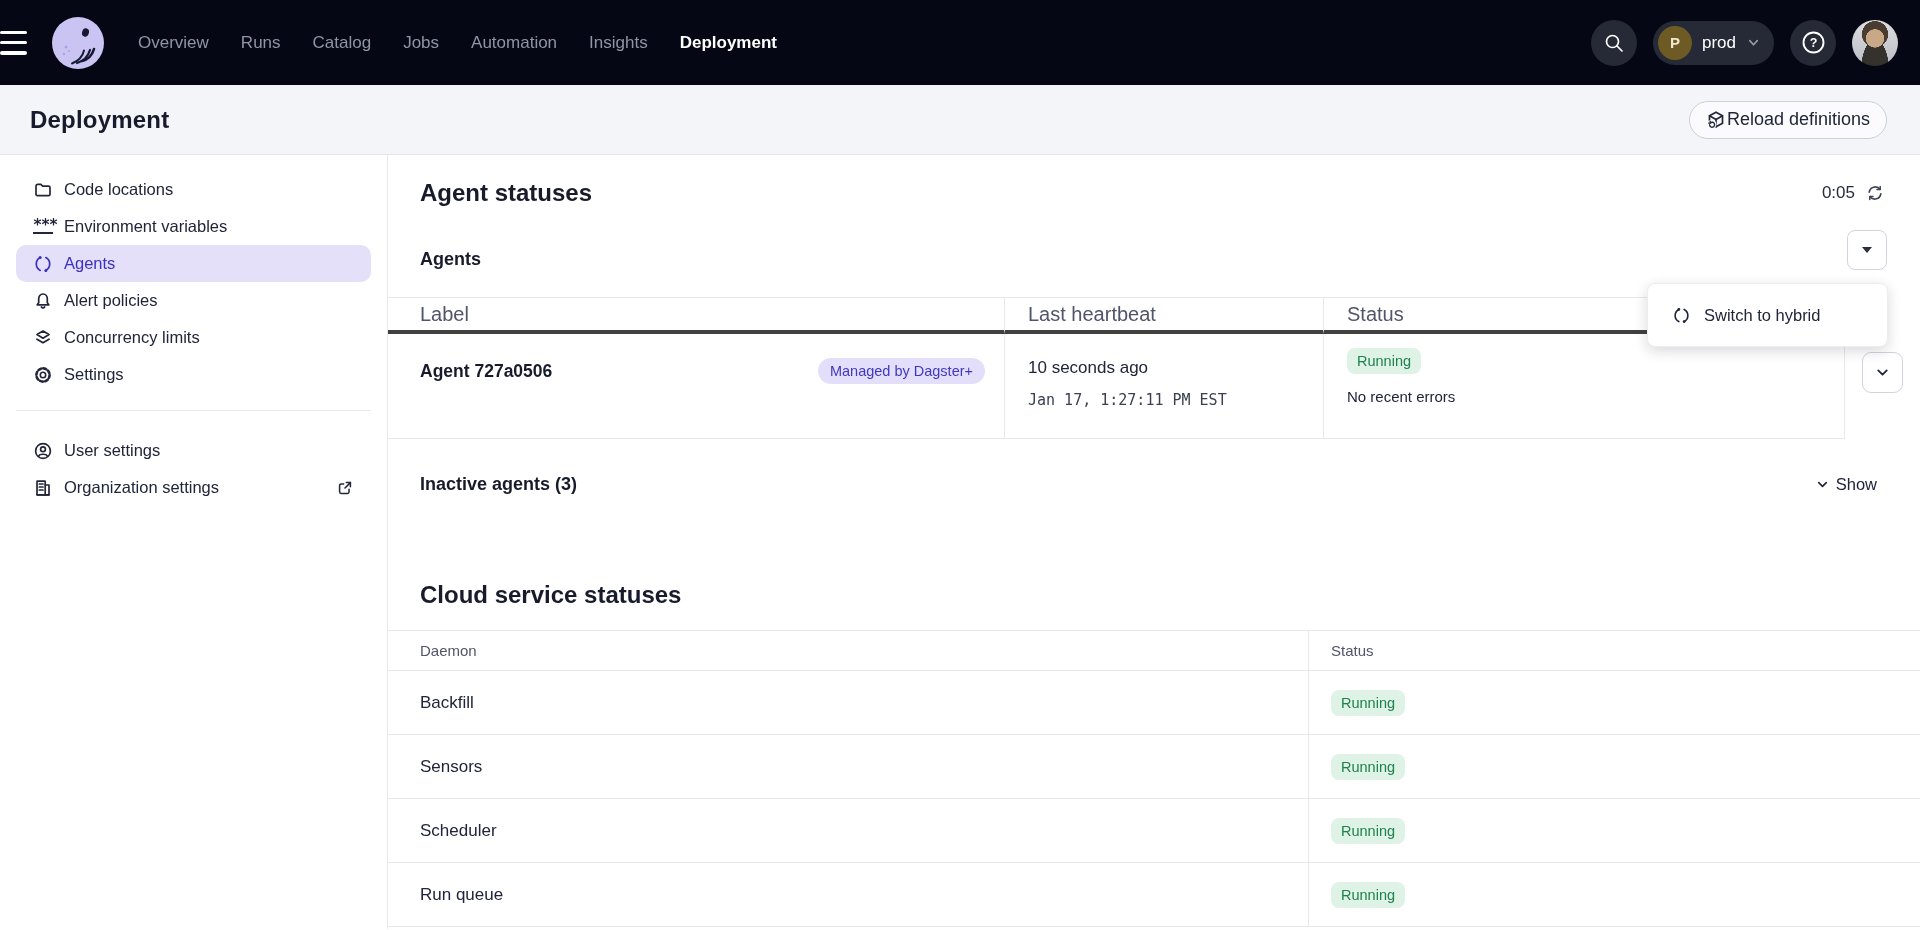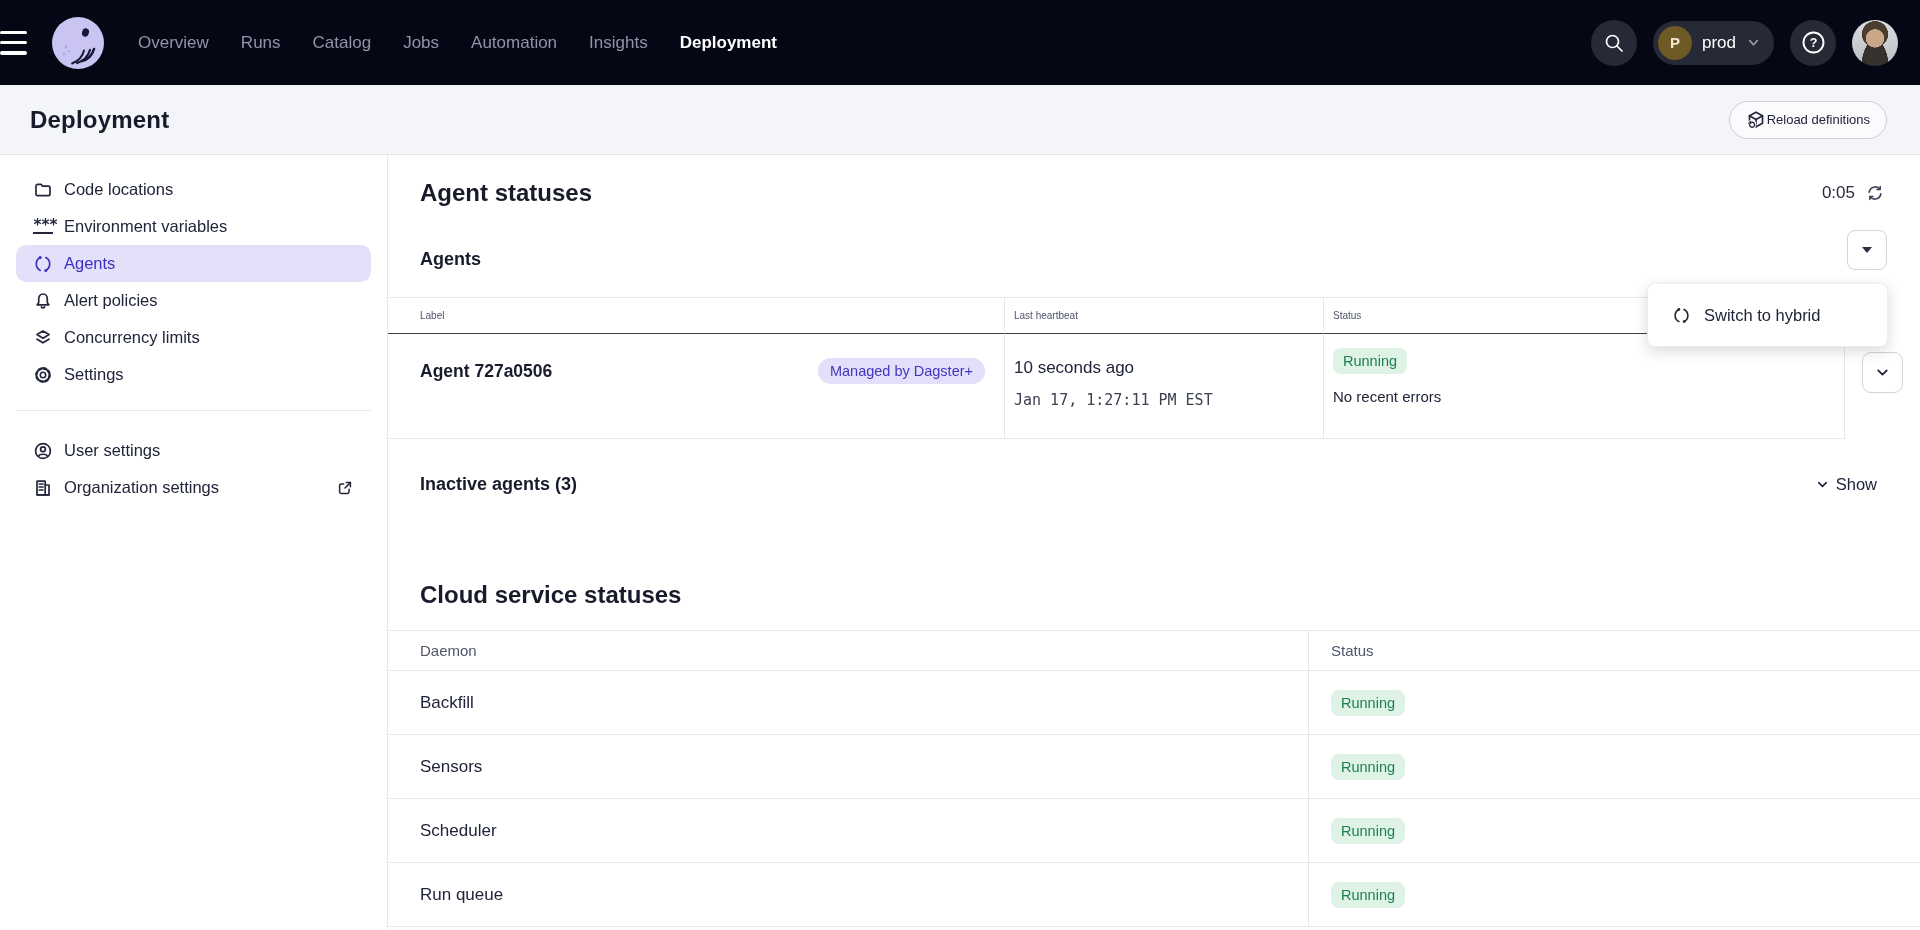--- a/index.html
+++ b/index.html
@@ -28,21 +28,21 @@
       radial-gradient(circle at 50% 40%, #c9a888 0 25%, rgba(0,0,0,0) 26%),
       radial-gradient(ellipse at 50% 108%, #35322d 0 42%, rgba(0,0,0,0) 43%),
       radial-gradient(circle at 50% 31%, #4a3c30 0 33%, rgba(0,0,0,0) 34%),
       linear-gradient(#dddde1, #b9bdc4); }
 
   
   .header-band { height:70px; background:#f4f5f8; border-bottom:1px solid #e3e5ea;
     display:flex; align-items:center; justify-content:space-between; padding:0 33px 0 30px; }
   .header-band h1 { font-size:24px; font-weight:700; color:#181b2b; letter-spacing:.2px; }
   .reload-btn { height:38px; border-radius:19px; border:1px solid #ccd0d9; background:#fbfbfd;
-    display:flex; align-items:center; gap:1px; padding:0 16px; font-size:13px; color:#21253a;
+    display:flex; align-items:center; gap:1px; padding:0 16px; font-size:18px; color:#21253a;
     cursor:pointer; font-family:inherit; }
 
   
   .body { display:flex; height:774px; }
   .sidebar { width:388px; flex:0 0 auto; border-right:1px solid #e7e8ec; padding-top:16px; background:#fff; }
   .side-item { height:37px; margin:0 16px; border-radius:10px; display:flex; align-items:center;
     gap:11px; padding-left:17px; font-size:16.5px; color:#21253a; cursor:pointer; }
   .side-item svg, .side-item .icon-env { flex:0 0 auto; }
   .side-item.selected { background:#e4e0f9; color:#3c30c0; }
   .side-item.selected svg { stroke:#3c30c0; }
@@ -56,25 +56,25 @@
   .main { position:relative; flex:1 1 auto; background:#fff; }
   .section-head { display:flex; align-items:center; justify-content:space-between;
     margin:20px 35px 0 32px; height:36px; }
   .section-head h2, .cloud-title { font-size:24px; font-weight:700; color:#181b2b; }
   .refresh-block { display:flex; align-items:center; gap:10px; font-size:17px; color:#262b3d; }
   .subhead { display:flex; align-items:center; margin:30px 35px 0 32px; height:36px; }
   .subhead h3, .inactive-row h3 { font-size:18px; font-weight:700; color:#181b2b; }
 
   .agents-table { margin:20px 75px 0 0; border-top:1px solid #e7e8ec; border-bottom:1px solid #e7e8ec;
     border-right:1px solid #e7e8ec; display:grid; grid-template-columns:616px 319px 1fr; }
-  .th { height:36px; display:flex; align-items:center; font-size:10px; color:#50556a;
-    border-bottom:1px solid #404040; background:#fff; }
+  .th { height:36px; display:flex; align-items:center; font-size:20px; color:#50556a;
+    border-bottom:4px solid #404040; background:#fff; }
   .td { height:104px; }
   .col1 { padding-left:32px; }
-  .col2, .col3 { padding-left:9px; border-left:1px solid #e7e8ec; }
+  .col2, .col3 { padding-left:23px; border-left:1px solid #e7e8ec; }
   .td.col1 { padding:24px 19px 0 32px; }
   .td.col2 { padding-top:24px; }
   .td.col3 { padding-top:14px; }
   .agent-line1 { display:flex; align-items:center; justify-content:space-between; }
   .agent-name { font-size:17.5px; font-weight:700; color:#181b2b; }
   .mono { font-family:"DejaVu Sans Mono", monospace; font-size:15px; color:#3c4150; }
   .agent-uuid { margin-top:12px; }
   .hb-rel { font-size:17px; color:#21253a; }
   .hb-ts { margin-top:13px; }
   .badge-purple { background:#e3dffa; color:#4038bc; font-size:14.5px; border-radius:14px;

